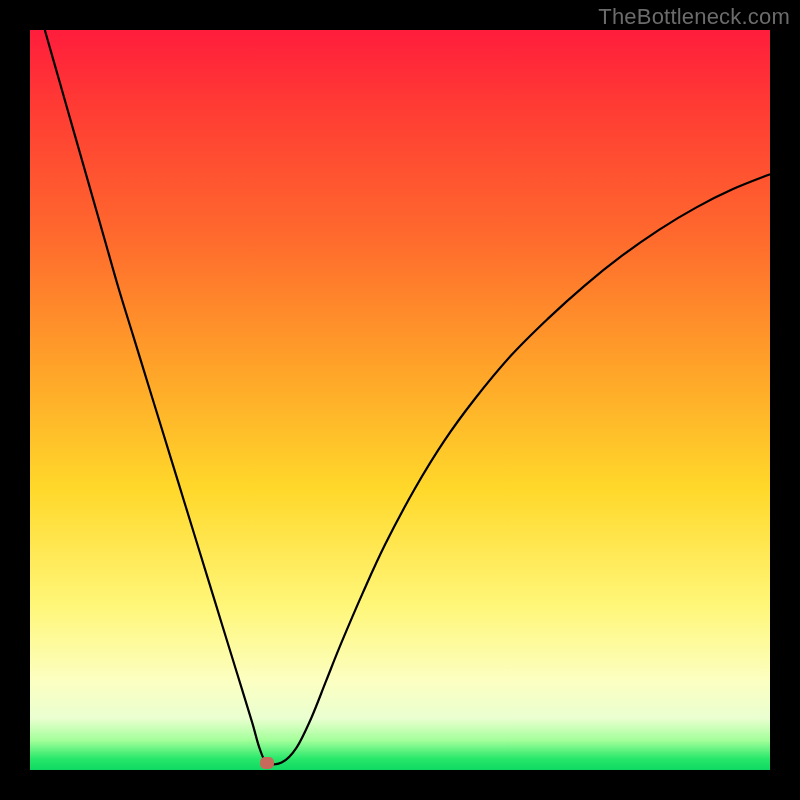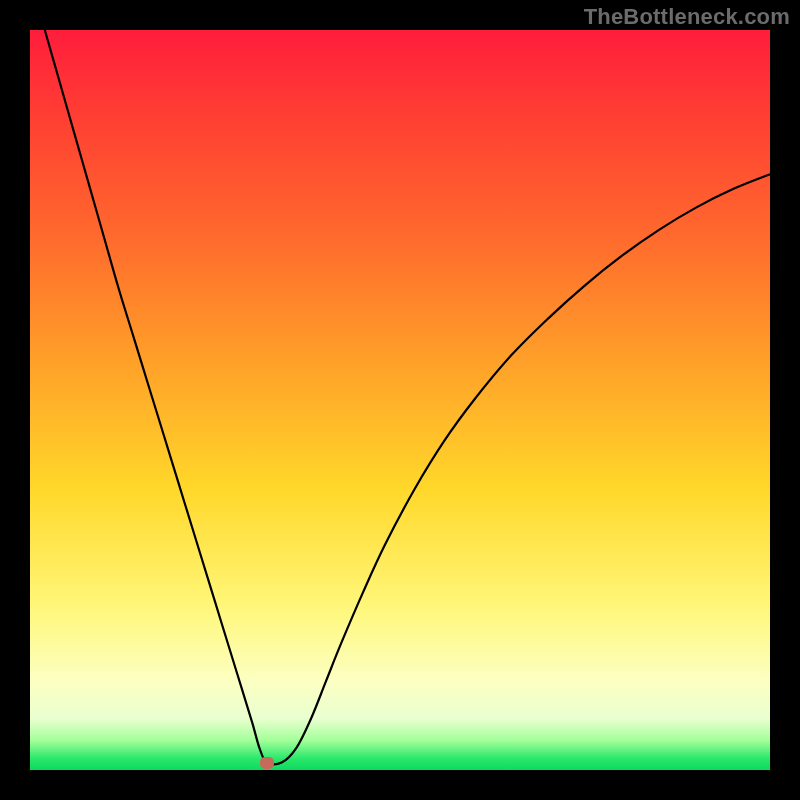--- a/index.html
+++ b/index.html
@@ -37,21 +37,21 @@
       #27e86a 98.5%,
       #0fd862 100%
     );
   }
   .watermark {
     position: absolute;
     top: 4px;
     right: 10px;
     color: #6b6b6b;
     font-size: 22px;
-    font-weight: 700;
+    font-weight: 400;
     letter-spacing: 0.2px;
     user-select: none;
   }
   svg.curve {
     position: absolute;
     left: 0;
     top: 0;
     width: 740px;
     height: 740px;
     overflow: visible;

